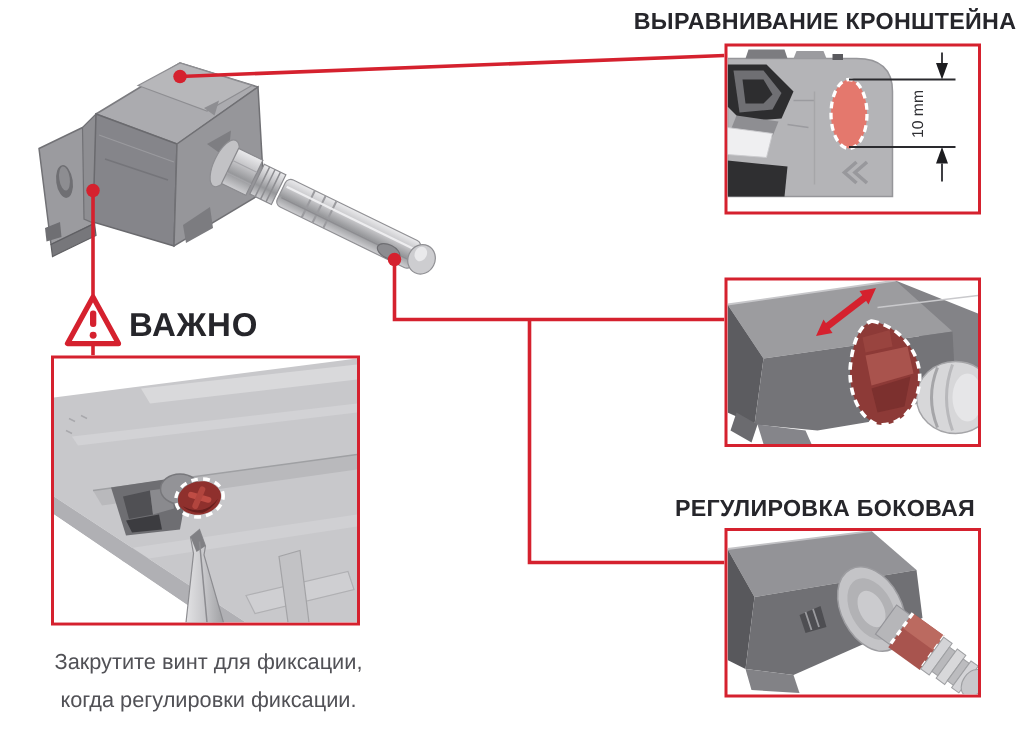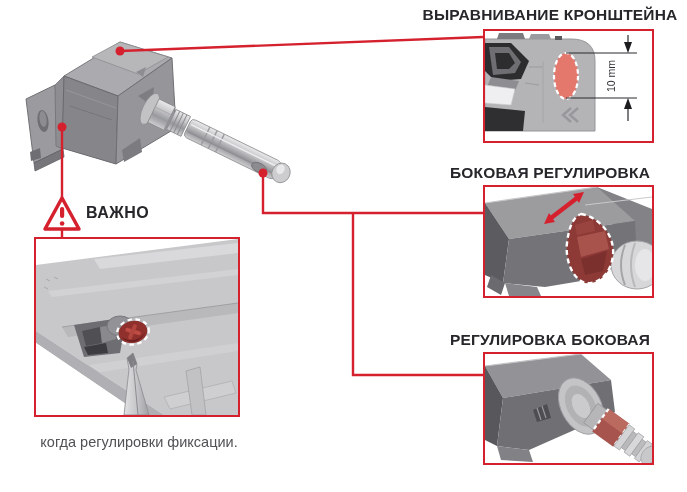--- a/index.html
+++ b/index.html
@@ -18,21 +18,21 @@
     position:absolute;left:413px;width:274px;text-align:center;
     font-size:15.5px;font-weight:bold;letter-spacing:.2px;color:var(--heading);
     white-space:nowrap;
   }
   .detail-box{
     position:absolute;box-sizing:border-box;border:2px solid var(--red);
     background:#fff;overflow:hidden;
   }
   .detail-box svg{display:block;width:100%;height:100%;}
   #important-label{
-    position:absolute;left:86px;top:204px;font-size:16px;font-weight:bold;
+    position:absolute;left:86px;top:204px;font-size:22px;font-weight:bold;
     color:var(--heading);letter-spacing:.5px;
   }
   #caption{
     position:absolute;left:14px;top:430px;width:250px;text-align:center;
     font-size:14.5px;line-height:25px;color:var(--caption);
   }
   svg text{font-family:"Liberation Sans",sans-serif;}
 </style>
 </head>
 <body>
@@ -101,21 +101,20 @@
     </g>
 
     <g>
       <path d="M62,198 L45,229 L79,229 Z" fill="#ffffff" stroke="#d5212e" stroke-width="3.5" stroke-linejoin="round"></path>
       <rect x="60" y="207" width="4.2" height="11" rx="2" fill="#d5212e"></rect>
       <circle cx="62.1" cy="223.5" r="2.3" fill="#d5212e"></circle>
     </g>
   </svg>
 
   <div class="heading" style="top:6px;">ВЫРАВНИВАНИЕ КРОНШТЕЙНА</div>
-  <div class="heading" style="top:164px;">БОКОВАЯ РЕГУЛИРОВКА</div>
   <div class="heading" style="top:331px;">РЕГУЛИРОВКА БОКОВАЯ</div>
 
   <div class="detail-box" style="left:483px;top:29px;width:171px;height:114px;">
     <svg viewBox="0 0 167 110">
       <path d="M0,8 L86,8 Q110,8 110,30 L110,100 L0,100 Z" fill="#b4b4b7" stroke="#96969a" stroke-width="1"></path>
       <path d="M14,2 L38,2 L40,8 L12,8 Z" fill="#7c7c80"></path>
       <path d="M46,3 L64,3 L66,8 L44,8 Z" fill="#9b9b9f"></path>
       <rect x="70" y="5" width="7" height="4" fill="#5a5a5e"></rect>
       <path d="M0,12 L26,12 L44,30 L36,48 L10,50 L0,40 Z" fill="#2d2d2f"></path>
       <path d="M4,16 L24,16 L36,31 L30,42 L8,44 Z" fill="#6f6f73"></path>
@@ -252,16 +251,17 @@
 
       <g>
         <polygon points="128,158 196,142 200,154 134,170" fill="#cfcfd2" stroke="#b0b0b3" stroke-width="0.8"></polygon>
         <polygon points="150,132 164,128 170,176 156,176" fill="#c2c2c5" stroke="#a3a3a6" stroke-width="0.8"></polygon>
       </g>
       <path d="M10,40 L14,42 M18,38 L22,40 M8,48 L12,50" stroke="#a9a9ad" stroke-width="1" fill="none"></path>
     </svg>
   </div>
 
   <div id="caption">
+    <div>Закрутите винт для фиксации,</div>
     <div>когда регулировки фиксации.</div>
   </div>
 
 </div>
 
 </body></html>

